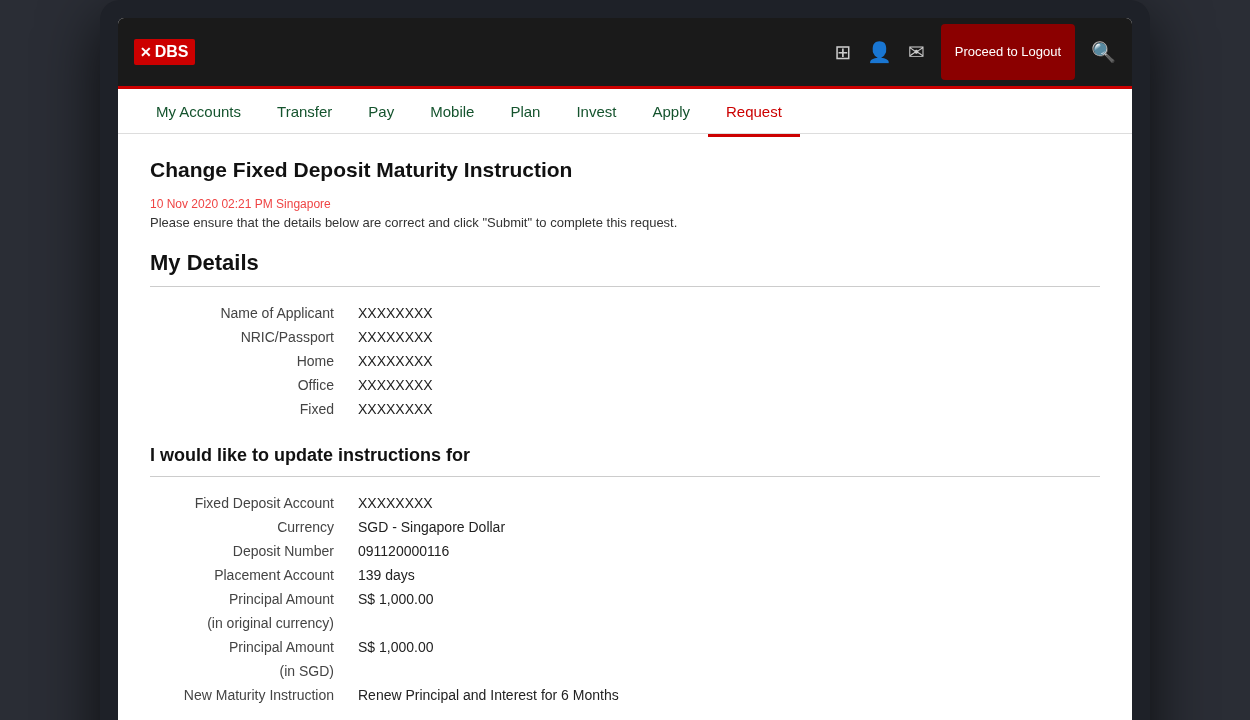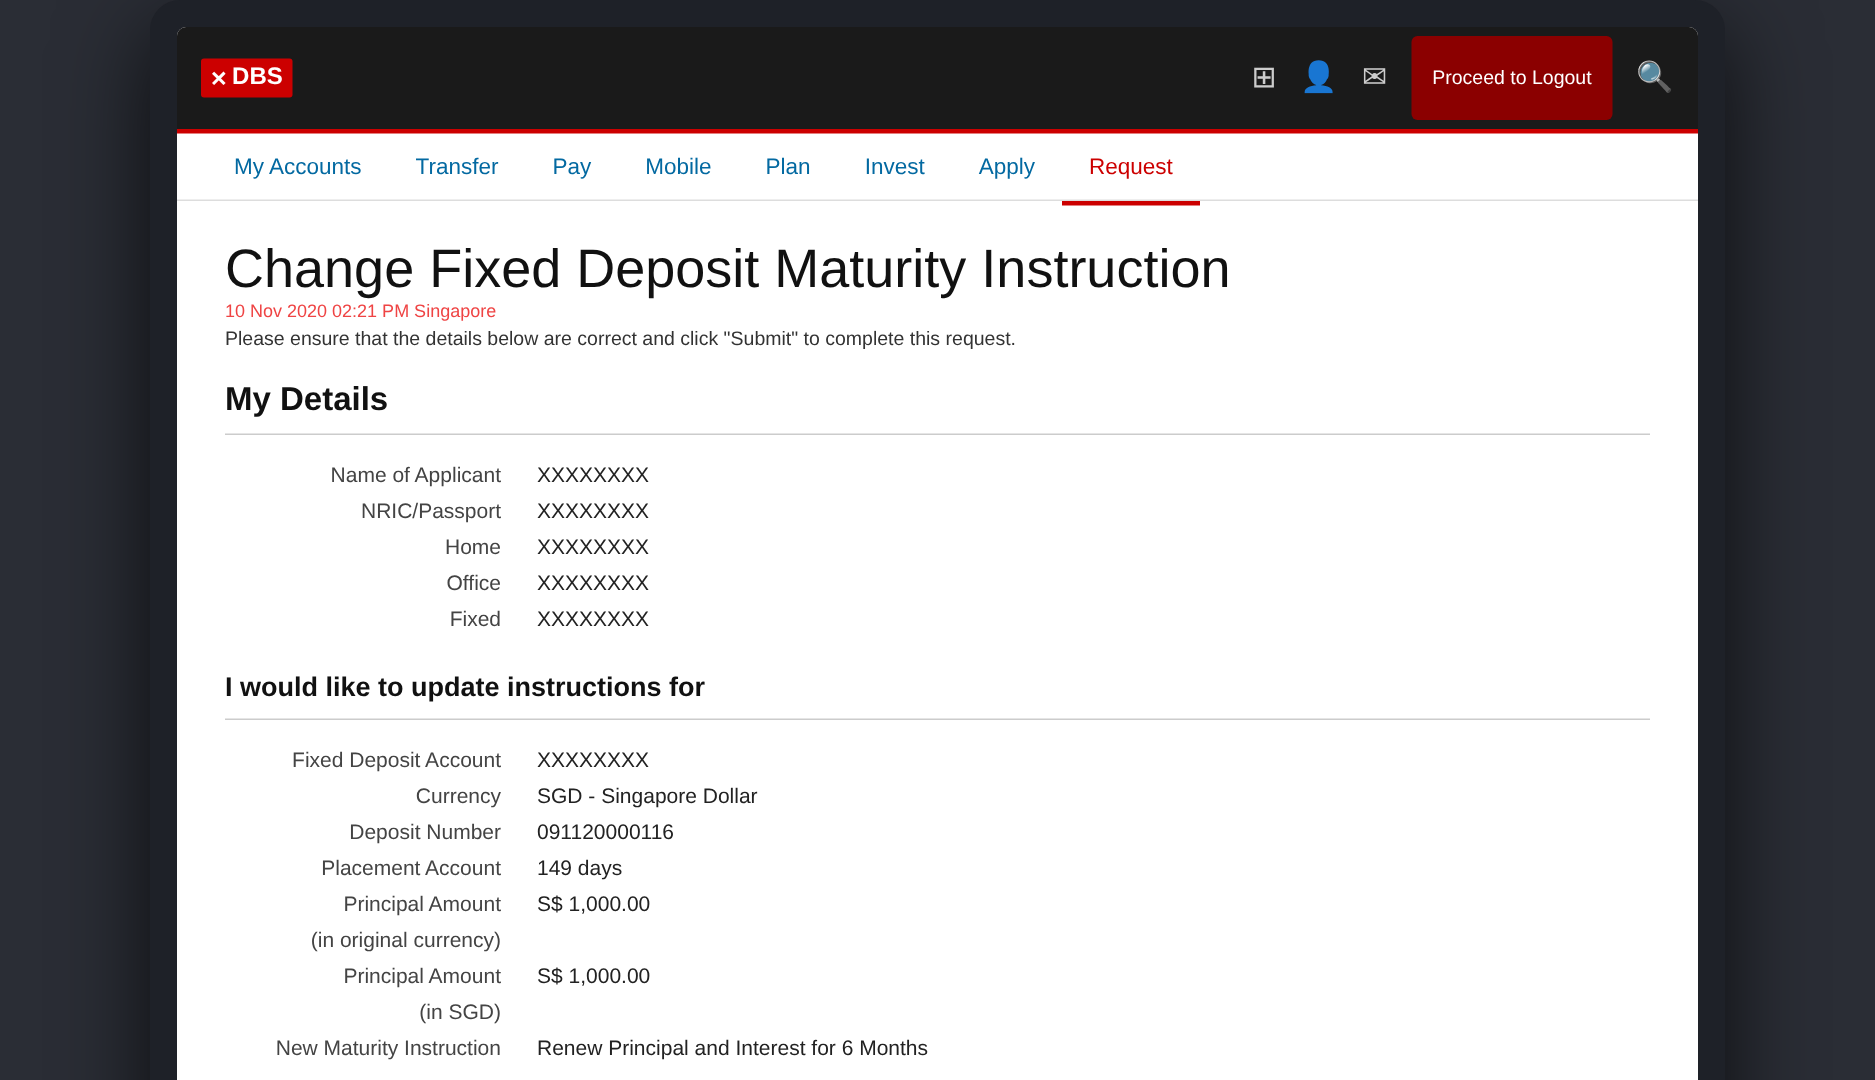--- a/index.html
+++ b/index.html
@@ -97,44 +97,44 @@
       height: 48px;
       border-top: 3px solid #cc0000;
     }
 
     .nav-item {
       padding: 0 18px;
       height: 48px;
       display: flex;
       align-items: center;
       font-size: 15px;
-      color: #0369a1;
+      color: #14532d;
       cursor: pointer;
       text-decoration: none;
       white-space: nowrap;
     }
 
     .nav-item.active {
       color: #cc0000;
       border-bottom: 3px solid #cc0000;
       margin-bottom: -3px;
     }
 
     
     .main-content {
       background: white;
       padding: 24px 32px 32px 32px;
       min-height: 520px;
     }
 
     .page-title {
-      font-size: 36px;
-      font-weight: normal;
+      font-size: 21px;
+      font-weight: bold;
       color: #111;
-      margin-bottom: 0;
+      margin-bottom: 15px;
     }
 
     .timestamp {
       font-size: 12px;
       color: #ef4444;
       margin-bottom: 4px;
     }
 
     .instruction-text {
       font-size: 13px;
@@ -271,21 +271,21 @@
           <tr>
             <td>Currency</td>
             <td>SGD - Singapore Dollar</td>
           </tr>
           <tr>
             <td>Deposit Number</td>
             <td>091120000116</td>
           </tr>
           <tr>
             <td>Placement Account</td>
-            <td>149 days</td>
+            <td>139 days</td>
           </tr>
           <tr>
             <td>Principal Amount</td>
             <td>S$ 1,000.00</td>
           </tr>
           <tr>
             <td class="sub-label">(in original currency)</td>
             <td></td>
           </tr>
           <tr>

